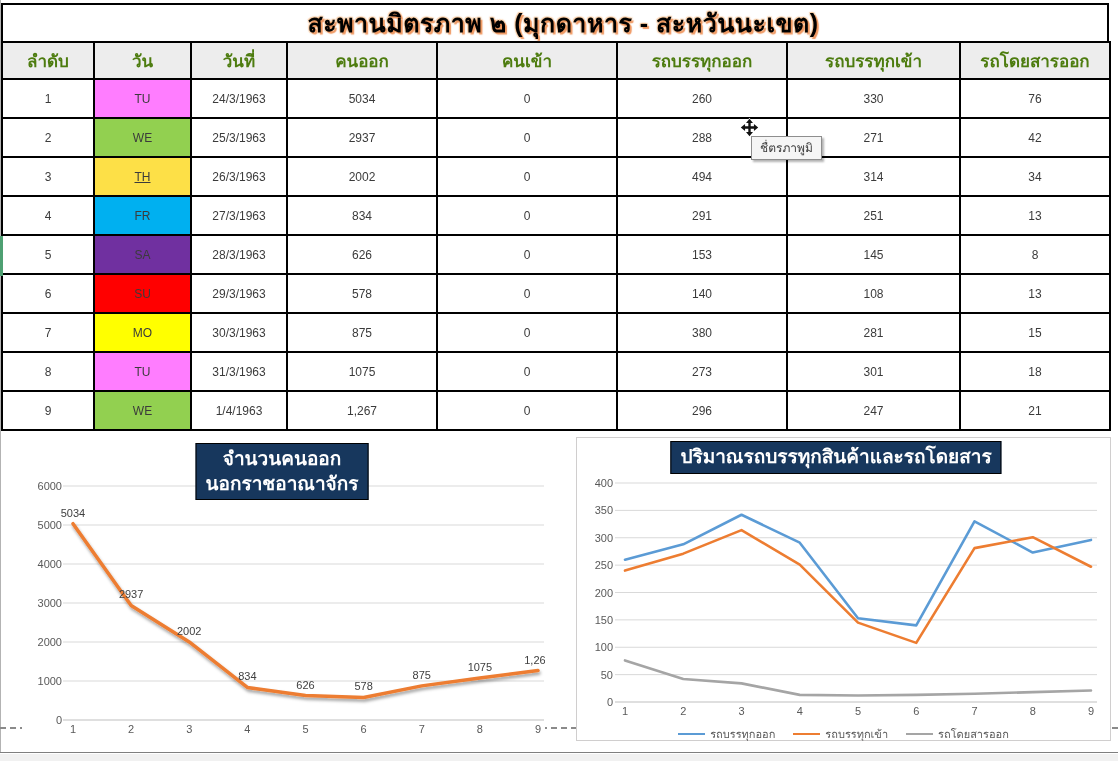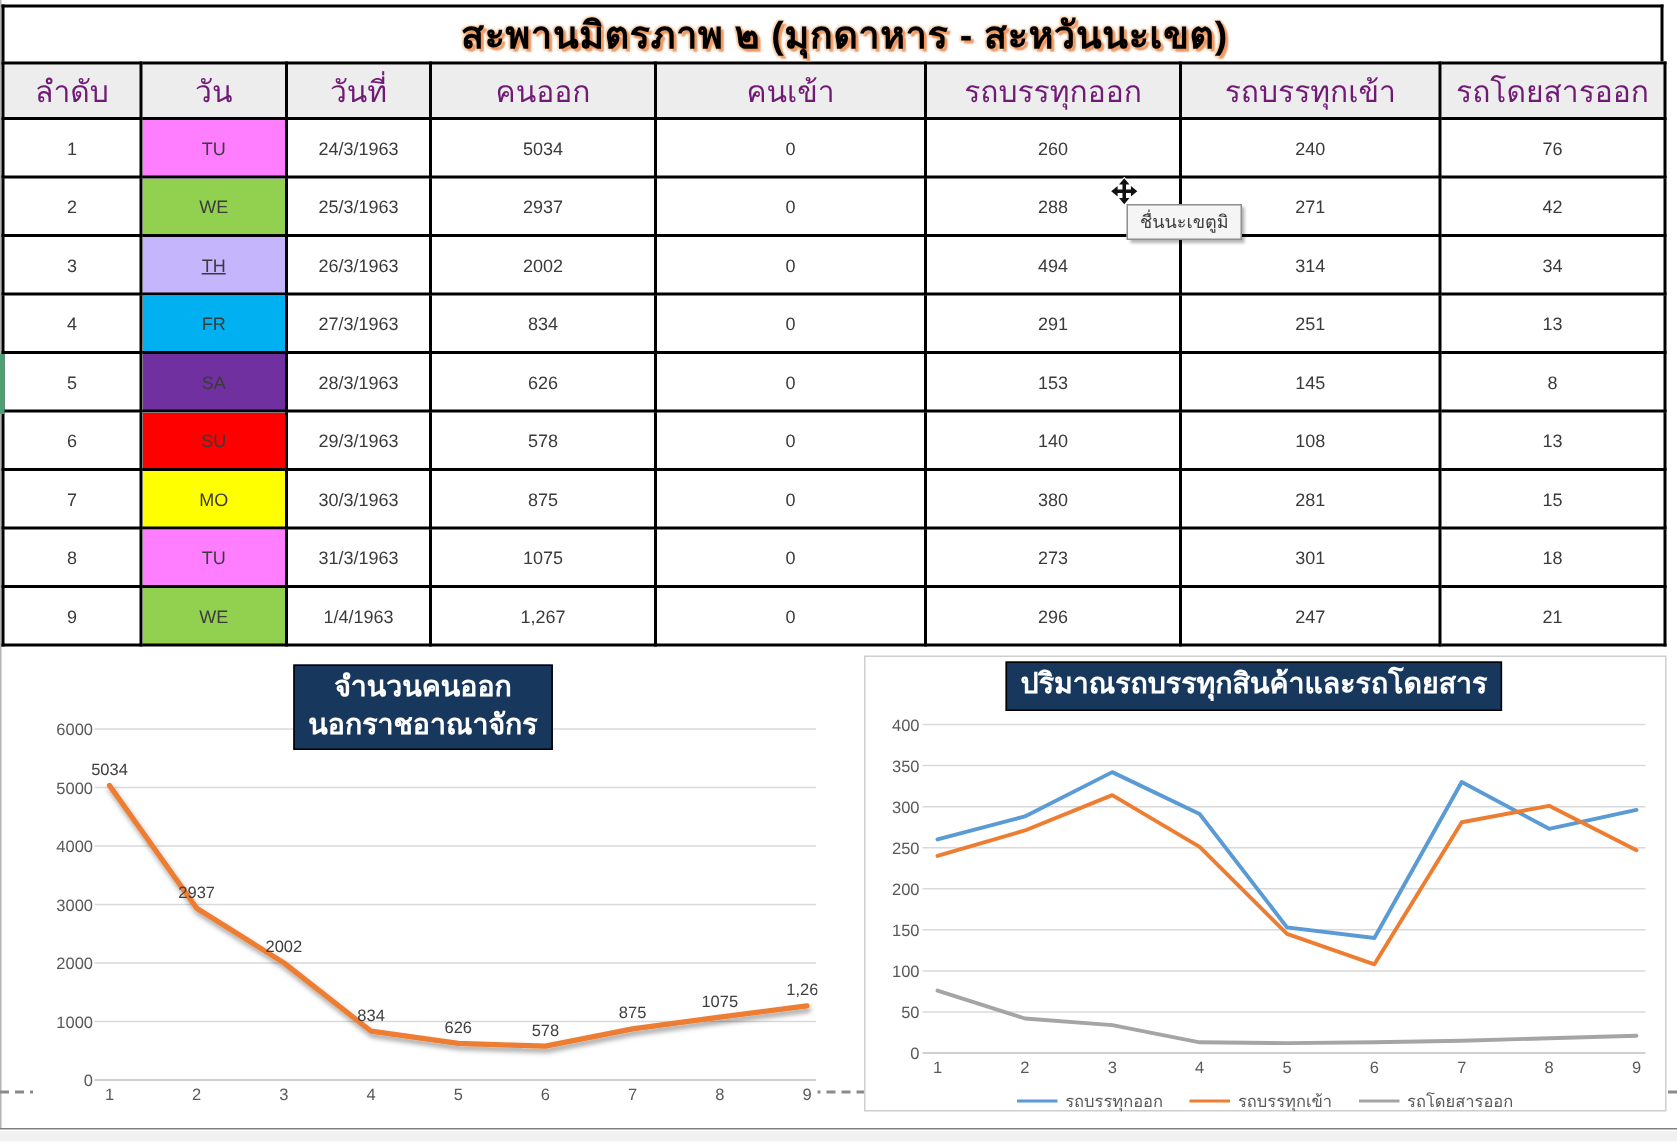--- a/index.html
+++ b/index.html
@@ -16,21 +16,21 @@
   
   .table-wrap{position:absolute;left:1px;top:3px;width:1108px;z-index:3;background:#fff;}
   .sheet-title{
     border:2px solid #000;border-bottom:none;height:36px;display:flex;align-items:center;justify-content:center;
     font-size:25px;font-weight:700;color:#000;letter-spacing:.5px;
     text-shadow:2px 2px 1px rgba(237,141,81,.9),-1px -1px 1px rgba(244,185,131,.65),1px -1px 1px rgba(244,185,131,.55),-1px 1px 1px rgba(244,185,131,.55);
     padding-left:16px;
   }
   table.grid{border-collapse:collapse;table-layout:fixed;width:1108px;}
   table.grid td,table.grid th{border:2px solid #000;text-align:center;vertical-align:middle;overflow:hidden;}
-  table.grid th{height:33px;background:#ededed;font-size:20px;font-weight:400;color:#701a75;}
+  table.grid th{height:33px;background:#ededed;font-size:17px;font-weight:700;color:#4d7c0f;}
   table.grid td{height:35px;font-size:12px;color:#3b3b3b;}
   td.day-cell{font-size:12px;color:#2b2b2b;}
 
   
   .chart{position:absolute;background:#fff;z-index:2;}
   #chart-left{left:22px;top:437px;width:523px;height:308px;}
   #chart-right{left:576px;top:437px;width:535px;height:304px;border:1px solid #d0cece;box-sizing:border-box;}
   .chart svg{position:absolute;left:0;top:0;}
   .chart-title{
     position:absolute;transform:translateX(-50%);background:#17375d;border:1px solid #000;
@@ -82,36 +82,36 @@
         </tr>
       </thead>
     <tbody id="table-body">
         <tr>
           <td>1</td>
           <td class="day-cell" style="background: rgb(255, 125, 255);">TU</td>
           <td>24/3/1963</td>
           <td>5034</td>
           <td>0</td>
           <td>260</td>
-          <td>240</td>
+          <td>330</td>
           <td>76</td>
         </tr>
         <tr>
           <td>2</td>
           <td class="day-cell" style="background: rgb(146, 208, 80);">WE</td>
           <td>25/3/1963</td>
           <td>2937</td>
           <td>0</td>
           <td>288</td>
           <td>271</td>
           <td>42</td>
         </tr>
         <tr>
           <td>3</td>
-          <td class="day-cell" style="background: #c4b5fd; text-decoration: underline;">TH</td>
+          <td class="day-cell" style="background: #fde047; text-decoration: underline;">TH</td>
           <td>26/3/1963</td>
           <td>2002</td>
           <td>0</td>
           <td>494</td>
           <td>314</td>
           <td>34</td>
         </tr>
         <tr>
           <td>4</td>
           <td class="day-cell" style="background: rgb(0, 176, 240);">FR</td>
@@ -272,13 +272,13 @@
         <span>รถโดยสารออก</span>
       </span>
     </div>
   </div>
 
 <div class="cursor">
   <svg width="19" height="19" viewBox="0 0 24 24">
     <path d="M12 1 L16.4 6.4 H13.5 V10.5 H17.6 V7.6 L23 12 L17.6 16.4 V13.5 H13.5 V17.6 H16.4 L12 23 L7.6 17.6 H10.5 V13.5 H6.4 V16.4 L1 12 L6.4 7.6 V10.5 H10.5 V6.4 H7.6 Z" fill="#111" stroke="#fff" stroke-width="1.6" paint-order="stroke"></path>
   </svg>
 </div>
-<div class="tooltip">ชื่นนะเขตูมิ</div>
+<div class="tooltip">ชื่ตรภาพูมิ</div>
 
 </body></html>

